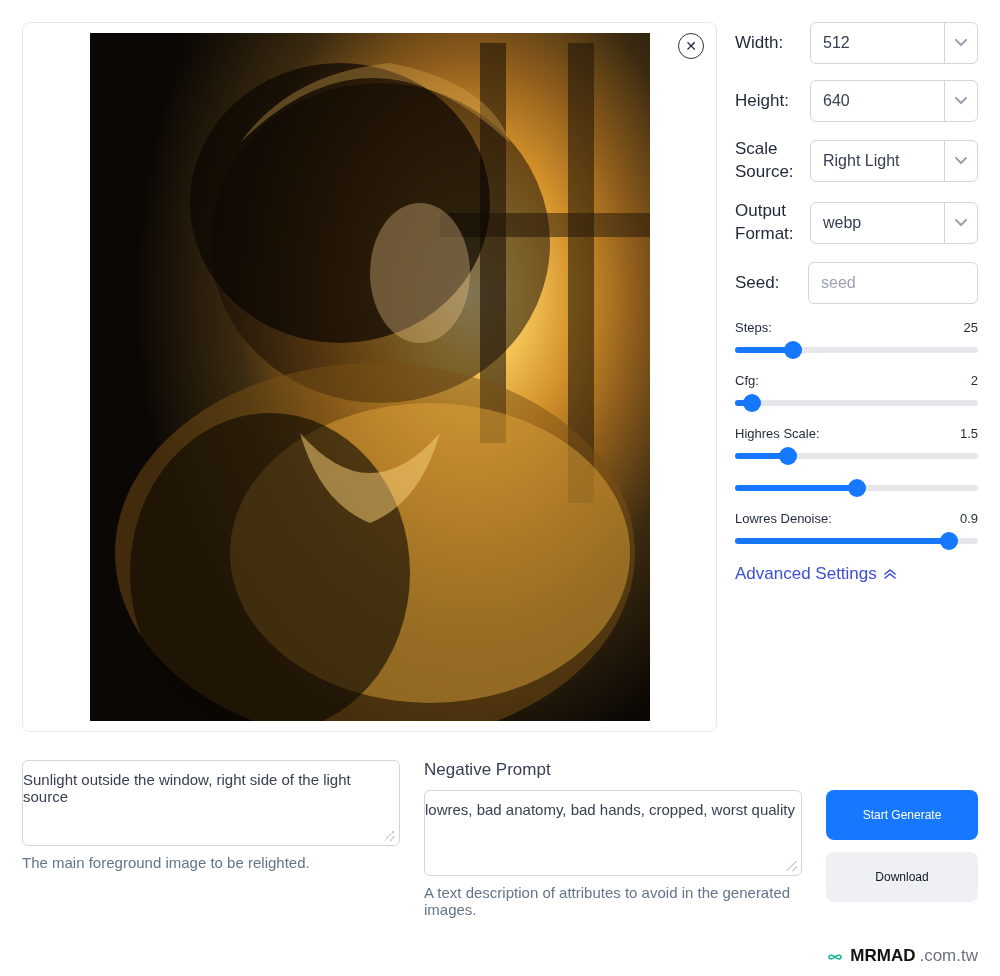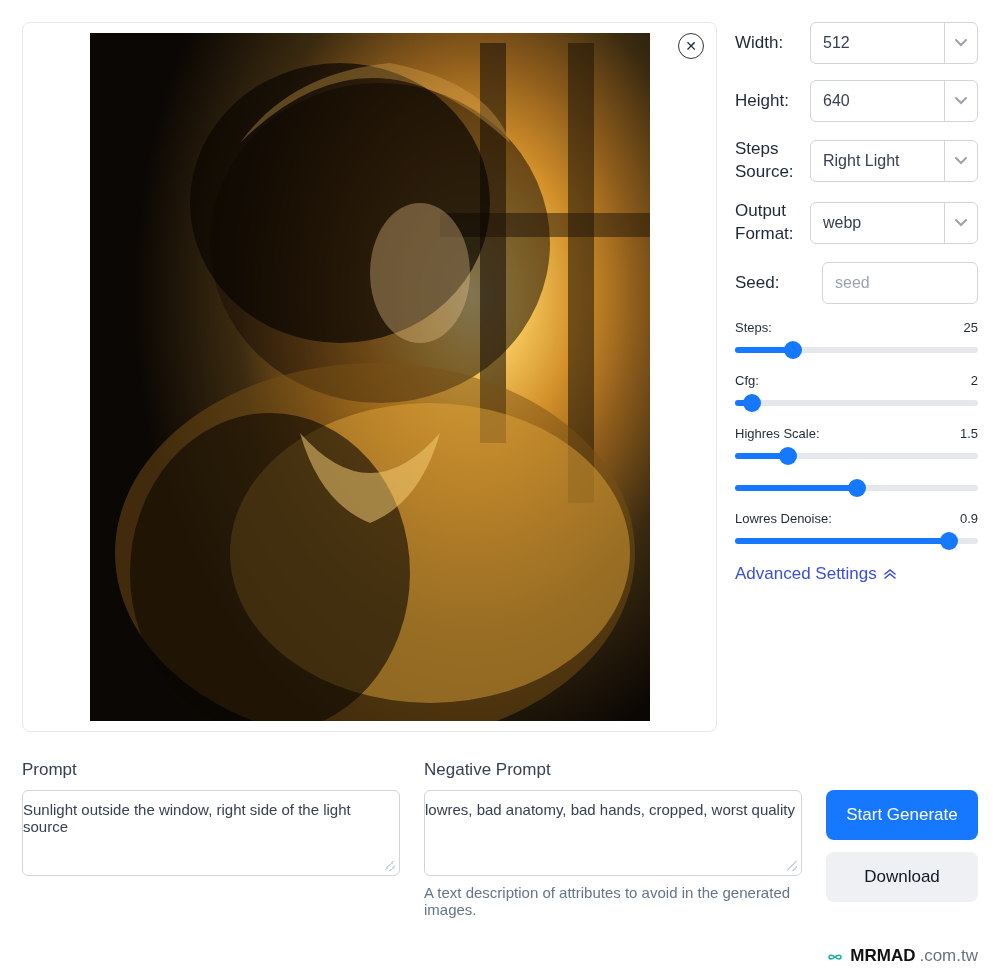--- a/index.html
+++ b/index.html
@@ -69,21 +69,21 @@
     flex: 1;
     padding: 0 12px;
   }
   .divider { width: 1px; height: 100%; background: #d1d5db; }
   .chev {
     width: 32px;
     display: flex; align-items: center; justify-content: center;
     color: #9ca3af;
   }
   .text-box {
-    width: 156px;
+    width: 170px;
     padding: 0 12px;
     color: #9ca3af;
   }
 
   .slider-block { margin-bottom: 14px; }
   .slider-head {
     display: flex; justify-content: space-between;
     font-size: 13px;
     margin-bottom: 6px;
   }
@@ -148,21 +148,21 @@
     background:
       linear-gradient(135deg, transparent 0 40%, #cbd5e1 40% 50%, transparent 50% 70%, #cbd5e1 70% 80%, transparent 80%);
   }
   .hint { color: #64748b; font-size: 15px; margin-top: 8px; }
 
   .btn-col { width: 152px; display: flex; flex-direction: column; gap: 12px; margin-top: 30px; }
   .btn {
     height: 50px;
     border-radius: 8px;
     display: flex; align-items: center; justify-content: center;
-    font-size: 17px;
+    font-size: 12px;
     cursor: pointer;
   }
   .btn-primary { background: #1677ff; color: #fff; }
   .btn-secondary { background: #eef0f3; color: #111827; }
 
   .watermark {
     position: absolute;
     right: 22px; bottom: 10px;
     font-size: 17px;
     font-weight: 700;
@@ -224,21 +224,21 @@
         <div class="chev">
           <svg width="12" height="8" viewBox="0 0 12 8">
               <path d="M1 1l5 5 5-5" stroke="#9ca3af" stroke-width="2" fill="none" stroke-linecap="round"></path>
             </svg>
         </div>
       </div>
     </div>
 
     <div class="ctl-row">
       <div class="ctl-label multi">
-        <span>Steps</span><br>
+        <span>Scale</span><br>
         <span>Source:</span>
       </div>
       <div class="select-box">
         <div class="val">Right Light</div>
         <div class="divider"></div>
         <div class="chev">
           <svg width="12" height="8" viewBox="0 0 12 8">
               <path d="M1 1l5 5 5-5" stroke="#9ca3af" stroke-width="2" fill="none" stroke-linecap="round"></path>
             </svg>
         </div>
@@ -329,25 +329,25 @@
             <path d="M2 9l5-4 5 4M2 13l5-4 5 4" stroke="#3b4ed8" stroke-width="1.6" fill="none" stroke-linecap="round"></path>
           </svg>
       </span>
     </div>
 
   </div>
 </div>
 
 <div class="bottom-row">
   <div class="prompt-col">
-    <div class="prompt-title">Prompt</div>
     <div class="textarea">
       <span>Sunlight outside the window, right side of the light source</span>
       <div class="grip"></div>
     </div>
+    <div class="hint">The main foreground image to be relighted.</div>
   </div>
 
   <div class="prompt-col">
     <div class="prompt-title">Negative Prompt</div>
     <div class="textarea">
       <span>lowres, bad anatomy, bad hands, cropped, worst quality</span>
       <div class="grip"></div>
     </div>
     <div class="hint">A text description of attributes to avoid in the generated images.</div>
   </div>

